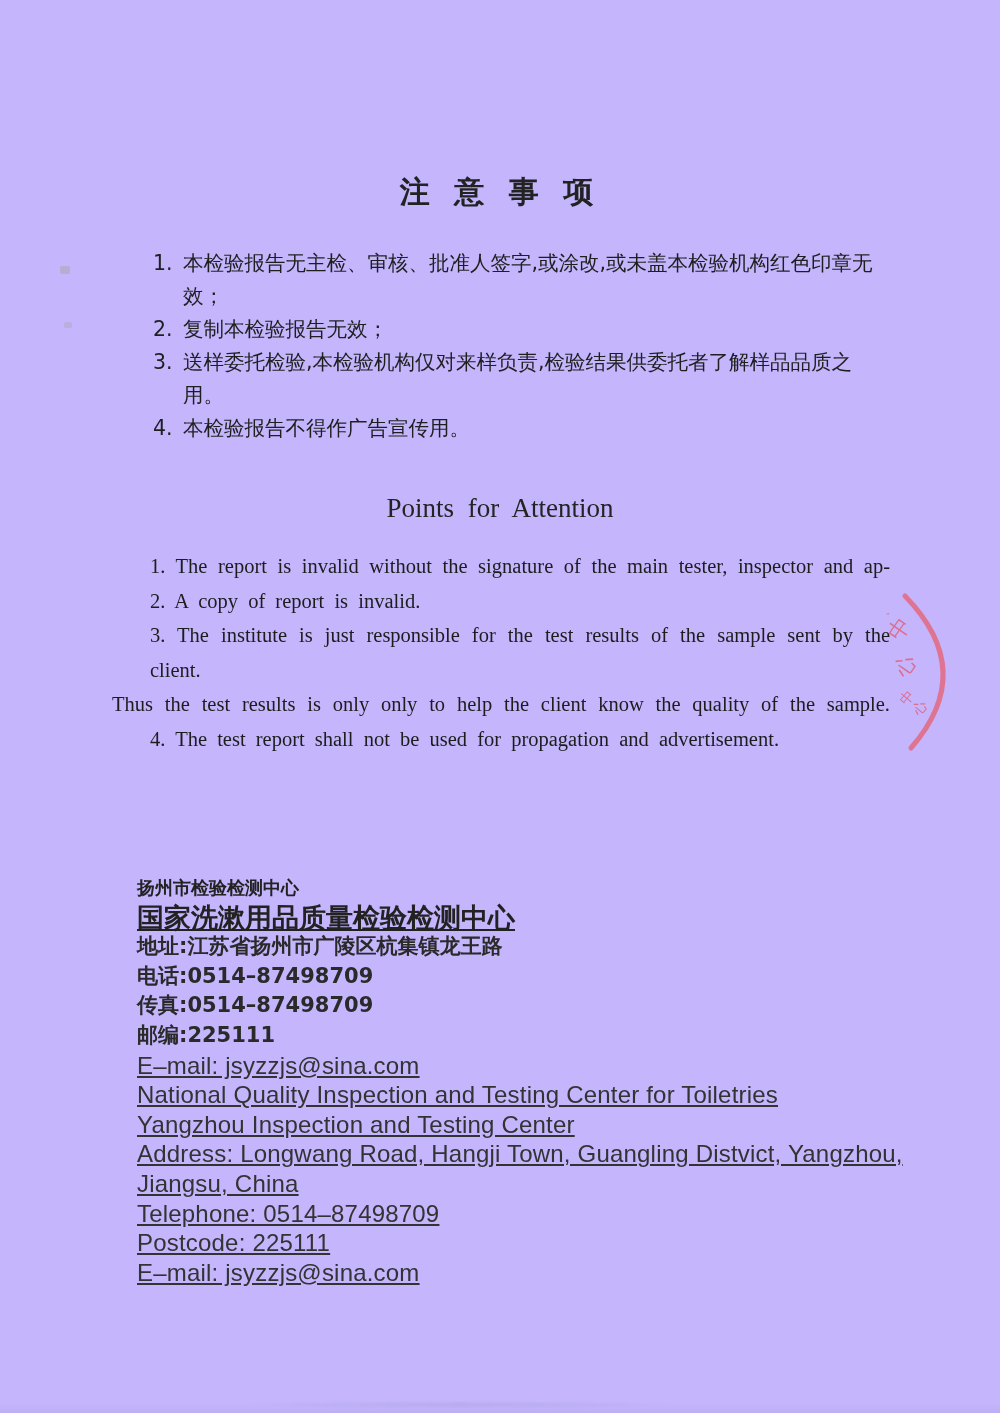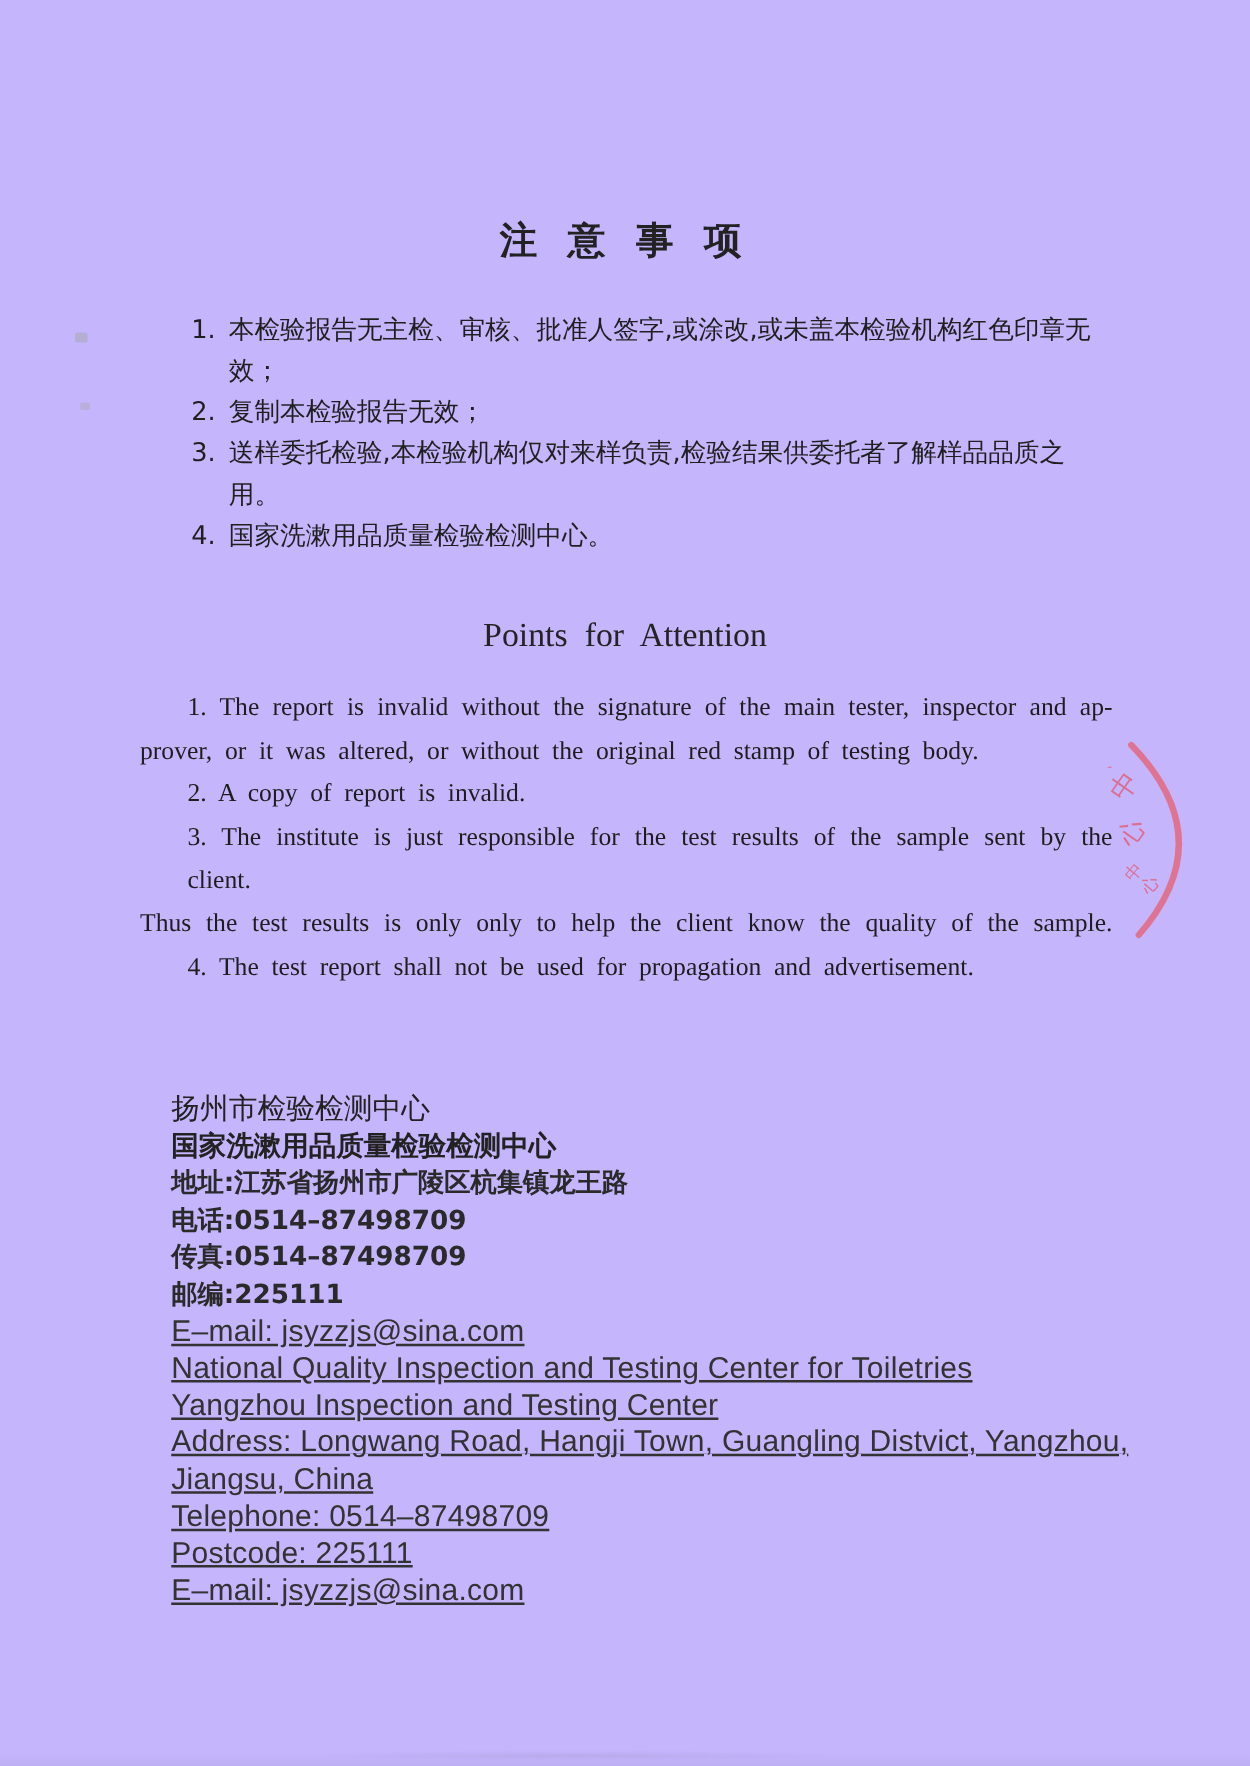--- a/index.html
+++ b/index.html
@@ -72,22 +72,22 @@
     opacity: 0.82;
   }
 
   
   .footer {
     position: absolute;
     left: 137px; top: 873px; width: 780px;
     color: #2b2b2b;
   }
   .f-line { display: block; line-height: 29.6px; }
-  .f-cn-org1 { font-family: "DejaVu Sans", sans-serif; font-size: 23px; font-weight: 400; color: #222; }
-  .f-cn-org2 { font-family: "DejaVu Sans", sans-serif; font-size: 22px; font-weight: 700; color: #222; }
+  .f-cn-org1 { font-family: "DejaVu Sans", sans-serif; font-size: 18px; font-weight: 700; color: #222; }
+  .f-cn-org2 { font-family: "DejaVu Sans", sans-serif; font-size: 27px; font-weight: 700; color: #222; text-decoration: underline; }
   .f-cn      { font-family: "DejaVu Sans", sans-serif; font-size: 21px; font-weight: 600; color: #2a2a2a; }
   .f-en      { font-family: "Liberation Sans", sans-serif; font-size: 24px; font-weight: 400; color: #333; letter-spacing: 0.2px; text-decoration: underline; }
 
   
   .speck {
     position: absolute;
     background: #a7a7ac;
     border-radius: 2px;
     opacity: 0.55;
   }
@@ -120,29 +120,28 @@
     <div class="cn-item">
       <span class="num">2.</span>
       <span>复制本检验报告无效；</span>
     </div>
     <div class="cn-item">
       <span class="num">3.</span>
       <span>送样委托检验,本检验机构仅对来样负责,检验结果供委托者了解样品品质之用。</span>
     </div>
     <div class="cn-item">
       <span class="num">4.</span>
-      <span>国家洗漱用品质量检验检测中心。</span>
+      <span>本检验报告不得作广告宣传用。</span>
     </div>
   </div>
 
   <div class="title-en">Points for Attention</div>
 
   <div class="notice-en">
     <span class="en-line indent jl">1. The report is invalid without the signature of the main tester, inspector and ap-</span>
-    <span class="en-line">prover, or it was altered, or without the original red stamp of testing body.</span>
     <span class="en-line indent">2. A copy of report is invalid.</span>
     <span class="en-line indent jl">3. The institute is just responsible for the test results of the sample sent by the client.</span>
     <span class="en-line jl">Thus the test results is only only to help the client know the quality of the sample.</span>
     <span class="en-line indent">4. The test report shall not be used for propagation and advertisement.</span>
   </div>
 
   <svg class="stamp" viewBox="0 0 147 202">
     <path d="M 52 26 Q 125 101 58 178" fill="none" stroke="#e4697f" stroke-width="5" stroke-linecap="round" opacity="0.85"></path>
     <text x="33" y="46" font-size="13" transform="rotate(-55 33 46)">、</text>
     <text x="46" y="72" font-size="22" transform="rotate(-55 46 72)">中</text>

